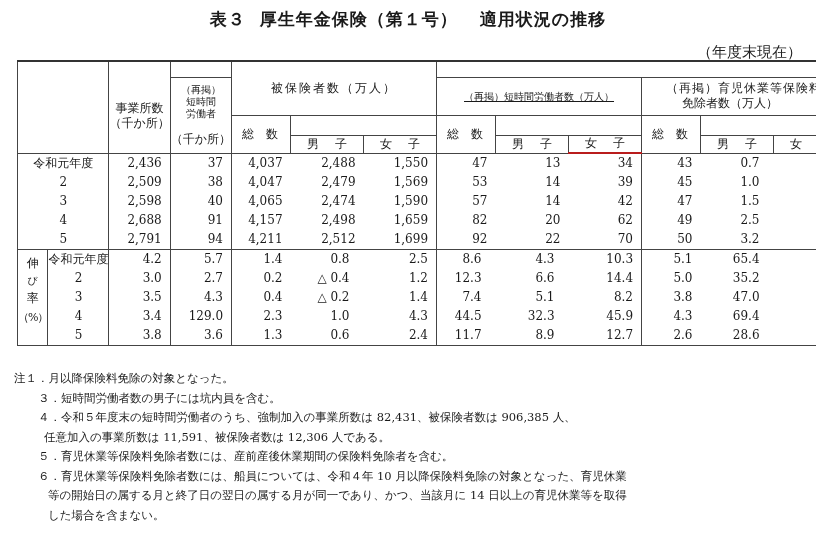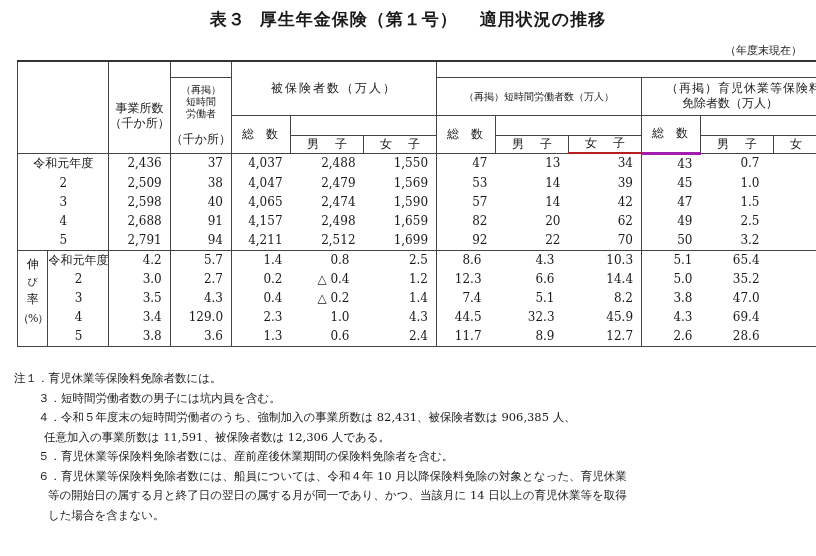--- a/index.html
+++ b/index.html
@@ -9,35 +9,35 @@
     color: #1a1a1a;
   }
   .title {
     position: absolute; left: 0; top: 8px; width: 816px; text-align: center;
     font-size: 17px; font-weight: bold; letter-spacing: 1px;
     font-family: "DejaVu Sans", sans-serif;
   }
   .title .t-num { margin-right: 14px; }
   .title .t-sub { margin-left: 22px; }
   .asof {
-    position: absolute; right: 14px; top: 43px; font-size: 11px;
+    position: absolute; right: 14px; top: 43px; font-size: 15px;
     font-family: "DejaVu Serif", serif; color: #222; text-align: right;
   }
   .tbl {
     position: absolute; left: 17px; top: 60px;
     border-collapse: collapse; table-layout: fixed;
     font-family: "DejaVu Serif", "Liberation Serif", serif;
     font-size: 12px;
   }
   .tbl td {
     border: 1px solid #444; padding: 0; overflow: hidden; white-space: nowrap;
   }
   .tbl .hdr { text-align: center; vertical-align: middle; font-size: 12px; line-height: 15px; }
   .tbl .small { font-size: 10px; line-height: 12px; }
-  .tbl .sm11 { font-size: 10.5px; }
+  .tbl .sm11 { font-size: 10.5px; text-decoration: underline; }
   .tbl .num { text-align: right; padding-right: 8px; }
   .tbl .yr { text-align: center; }
   .tbl .body td { height: 19px; line-height: 19px; border-top: none; border-bottom: none; }
   .tbl .body.first td { padding-top: 0; }
   .tbl .body.last td { border-bottom: 1px solid #444; }
   .growth-label {
     text-align: center; vertical-align: top; font-size: 12px; line-height: 20px;
     padding-top: 4px !important; white-space: normal !important;
   }
   .sokei { text-align: left; padding-left: 10px !important; letter-spacing: 12px; vertical-align: middle; }
@@ -124,21 +124,21 @@
   <tr class="body first">
     <td colspan="2" class="yr" style="border-top:1px solid #444">令和元年度</td>
     <td class="num" style="border-top:1px solid #444">2,436</td>
     <td class="num" style="border-top:1px solid #444">37</td>
     <td class="num" style="border-top:1px solid #444;border-right:none">4,037</td>
     <td class="num" style="border-top:1px solid #444;border-left:none;border-right:none">2,488</td>
     <td class="num" style="border-top:1px solid #444;border-left:none">1,550</td>
     <td class="num" style="border-top:1px solid #444;border-right:none">47</td>
     <td class="num" style="border-top:1px solid #444;border-left:none;border-right:none">13</td>
     <td class="num" style="border-top:2px solid #b91c1c;border-left:none">34</td>
-    <td class="num" style="border-top:3px solid #a21caf;border-right:none">43</td>
+    <td class="num" style="border-top:1px solid #a21caf;border-right:none">43</td>
     <td class="num" style="border-top:1px solid #444;border-left:none;border-right:none;padding-right:14px">0.7</td>
     <td class="num" style="border-top:1px solid #444;border-left:none">42</td>
   </tr>
   <tr class="body">
     <td colspan="2" class="yr">2</td>
     <td class="num">2,509</td>
     <td class="num">38</td>
     <td class="num" style="border-right:none">4,047</td>
     <td class="num" style="border-left:none;border-right:none">2,479</td>
     <td class="num" style="border-left:none">1,569</td>
@@ -266,21 +266,21 @@
     <td class="num" style="border-left:none">12.7</td>
     <td class="num" style="border-right:none">2.6</td>
     <td class="num" style="border-left:none;border-right:none;padding-right:14px">28.6</td>
     <td class="num" style="border-left:none">1.2</td>
   </tr>
 </tbody>
   </table>
 
 <div class="notes">
   <div class="note">
-    <span>注１．</span><span>育児休業等保険料免除者数には。</span>
+    <span>注１．</span><span>月以降保険料免除の対象となった。</span>
   </div>
   <div class="note indent1">
     <span>３．</span><span>短時間労働者数の男子には坑内員を含む。</span>
   </div>
   <div class="note indent1">
     <span>４．</span><span>令和５年度末の短時間労働者のうち、強制加入の事業所数は 82,431、被保険者数は 906,385 人、</span>
   </div>
   <div class="note cont" style="padding-left:30px">任意加入の事業所数は 11,591、被保険者数は 12,306 人である。</div>
   <div class="note indent1">
     <span>５．</span><span>育児休業等保険料免除者数には、産前産後休業期間の保険料免除者を含む。</span>

